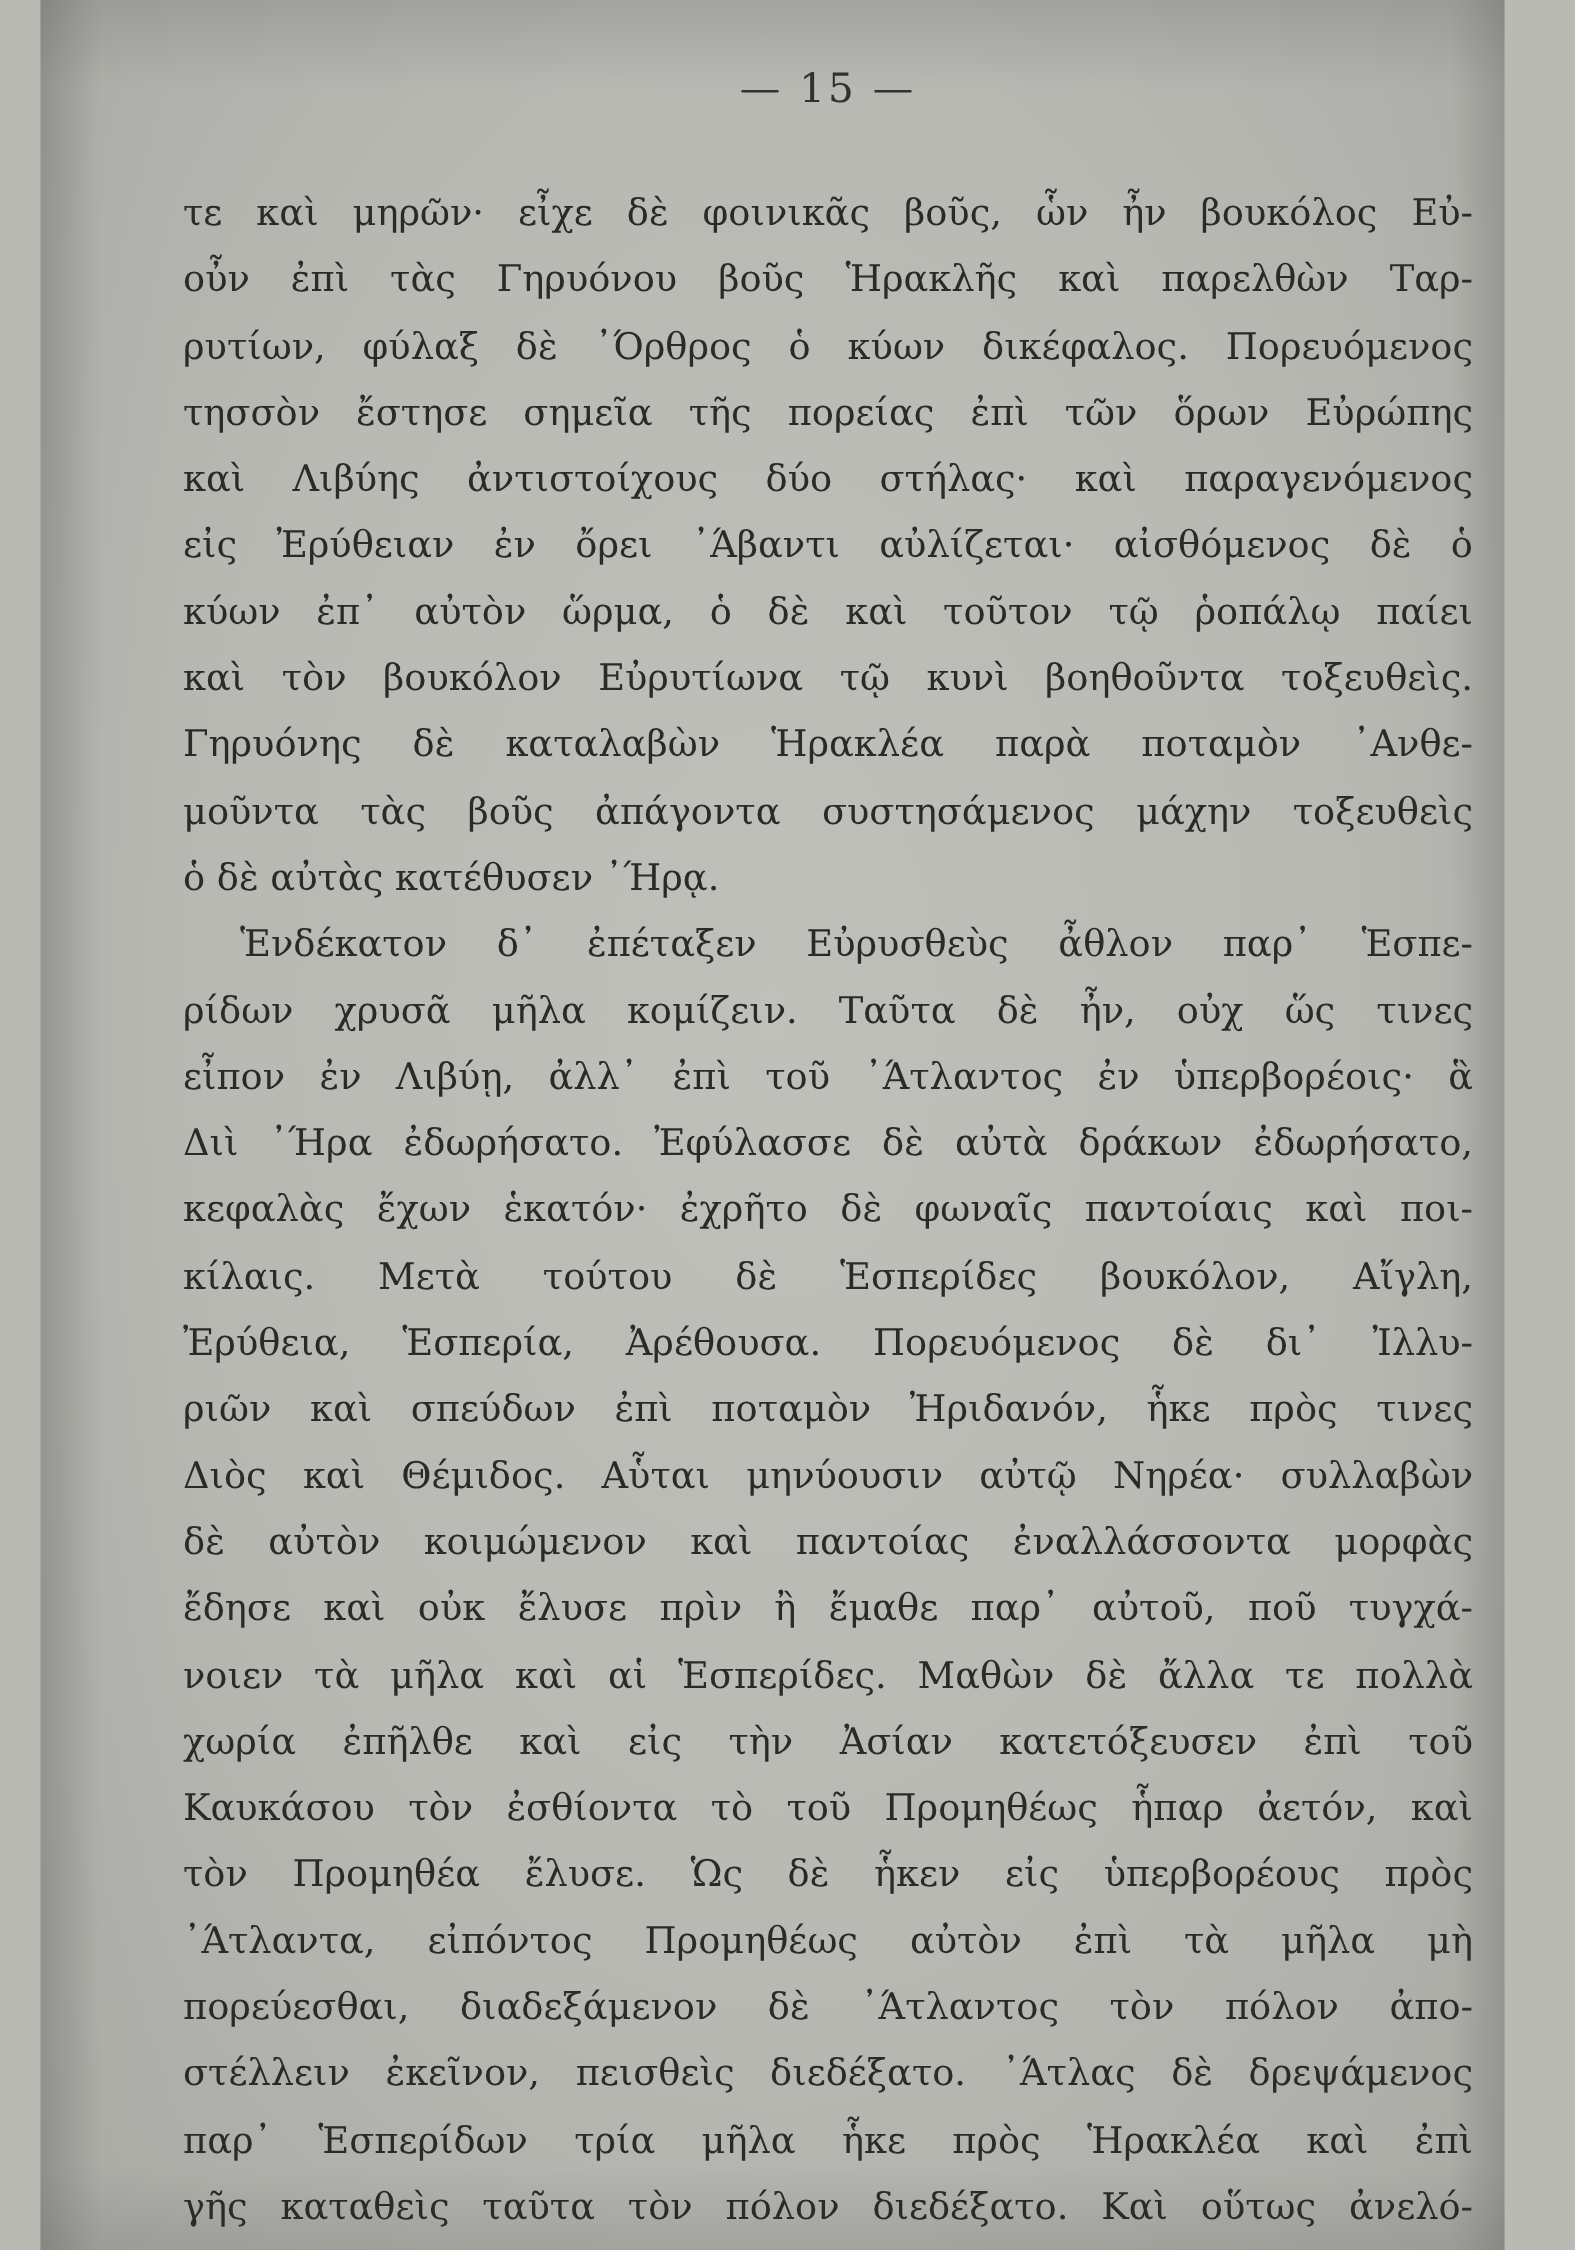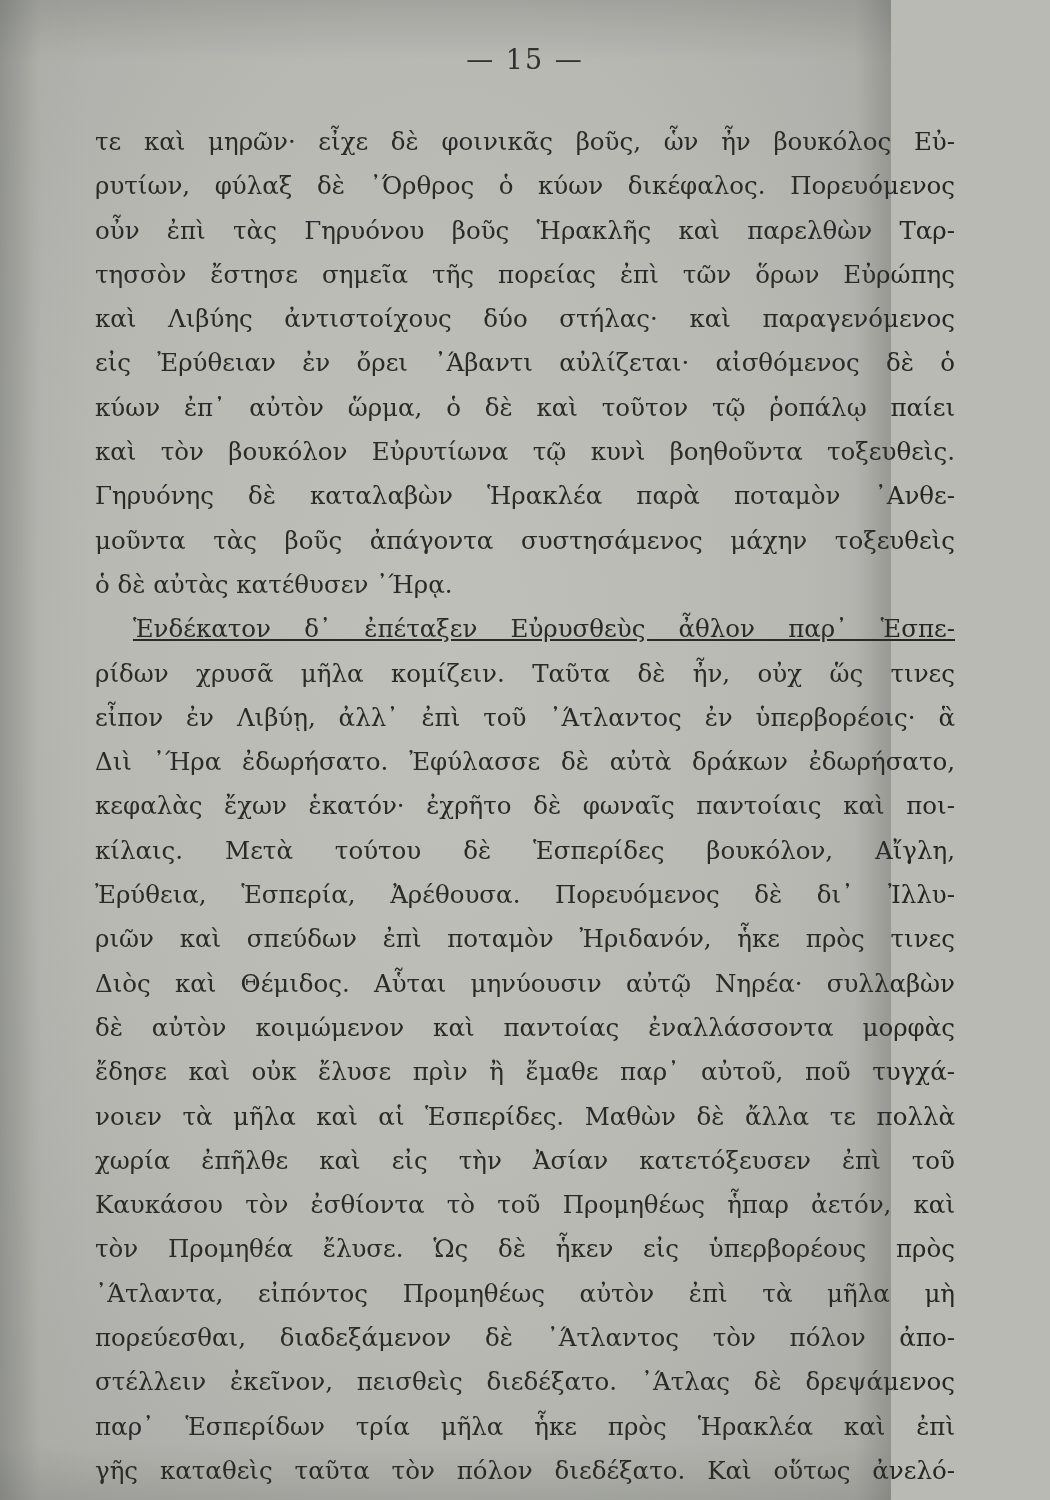--- a/index.html
+++ b/index.html
@@ -8,25 +8,26 @@
   }
   body {
     width: 1050px;
     height: 1500px;
     background: #b9bab4;
     font-family: "DejaVu Serif", serif;
     overflow: hidden;
   }
   .page {
     position: relative;
-    width: 891px;
+    width: 976px;
     height: 1500px;
     box-sizing: border-box;
     background:
       radial-gradient(ellipse at 50% 45%, #c3c4be 0%, #bcbdb7 55%, #adaea8 100%);
+    margin-left: 27px;
   }
   
   .page::before {
     content: "";
     position: absolute;
     inset: 0;
     pointer-events: none;
     background:
       linear-gradient(to right, rgba(90,92,88,0.35) 0px, rgba(150,152,147,0.05) 40px, rgba(0,0,0,0) 90px),
       linear-gradient(to left, rgba(90,92,88,0.30) 0px, rgba(150,152,147,0.05) 36px, rgba(0,0,0,0) 85px),
@@ -65,43 +66,42 @@
   .line {
     display: block;
     white-space: nowrap;
   }
   .line.just {
     text-align: justify;
     text-align-last: justify;
   }
   .line.indent {
     padding-left: 38px;
-    text-decoration: underline;
   }
   
   .softener {
     position: absolute;
     inset: 0;
     pointer-events: none;
     background: rgba(120,122,118,0.05);
   }
 </style>
 </head>
 <body>
 
 <div class="page">
 
   <div class="page-number">— 15 —</div>
 
   <div class="text-block">
 
     <p class="para">
       <span class="line just">τε καὶ μηρῶν· εἶχε δὲ φοινικᾶς βοῦς, ὧν ἦν βουκόλος Εὐ-</span>
+      <span class="line just">οὖν ἐπὶ τὰς Γηρυόνου βοῦς Ἡρακλῆς καὶ παρελθὼν Ταρ-</span>
       <span class="line just">ρυτίων, φύλαξ δὲ ᾽Όρθρος ὁ κύων δικέφαλος. Πορευόμενος</span>
-      <span class="line just">οὖν ἐπὶ τὰς Γηρυόνου βοῦς Ἡρακλῆς καὶ παρελθὼν Ταρ-</span>
       <span class="line just">τησσὸν ἔστησε σημεῖα τῆς πορείας ἐπὶ τῶν ὅρων Εὐρώπης</span>
       <span class="line just">καὶ Λιβύης ἀντιστοίχους δύο στήλας· καὶ παραγενόμενος</span>
       <span class="line just">εἰς Ἐρύθειαν ἐν ὄρει ᾽Άβαντι αὐλίζεται· αἰσθόμενος δὲ ὁ</span>
       <span class="line just">κύων ἐπ᾽ αὐτὸν ὥρμα, ὁ δὲ καὶ τοῦτον τῷ ῥοπάλῳ παίει</span>
       <span class="line just">καὶ τὸν βουκόλον Εὐρυτίωνα τῷ κυνὶ βοηθοῦντα τοξευθεὶς.</span>
       <span class="line just">Γηρυόνης δὲ καταλαβὼν Ἡρακλέα παρὰ ποταμὸν ᾽Ανθε-</span>
       <span class="line just">μοῦντα τὰς βοῦς ἀπάγοντα συστησάμενος μάχην τοξευθεὶς</span>
       <span class="line">ὁ δὲ αὐτὰς κατέθυσεν ᾽Ήρᾳ.</span>
     </p>
 

